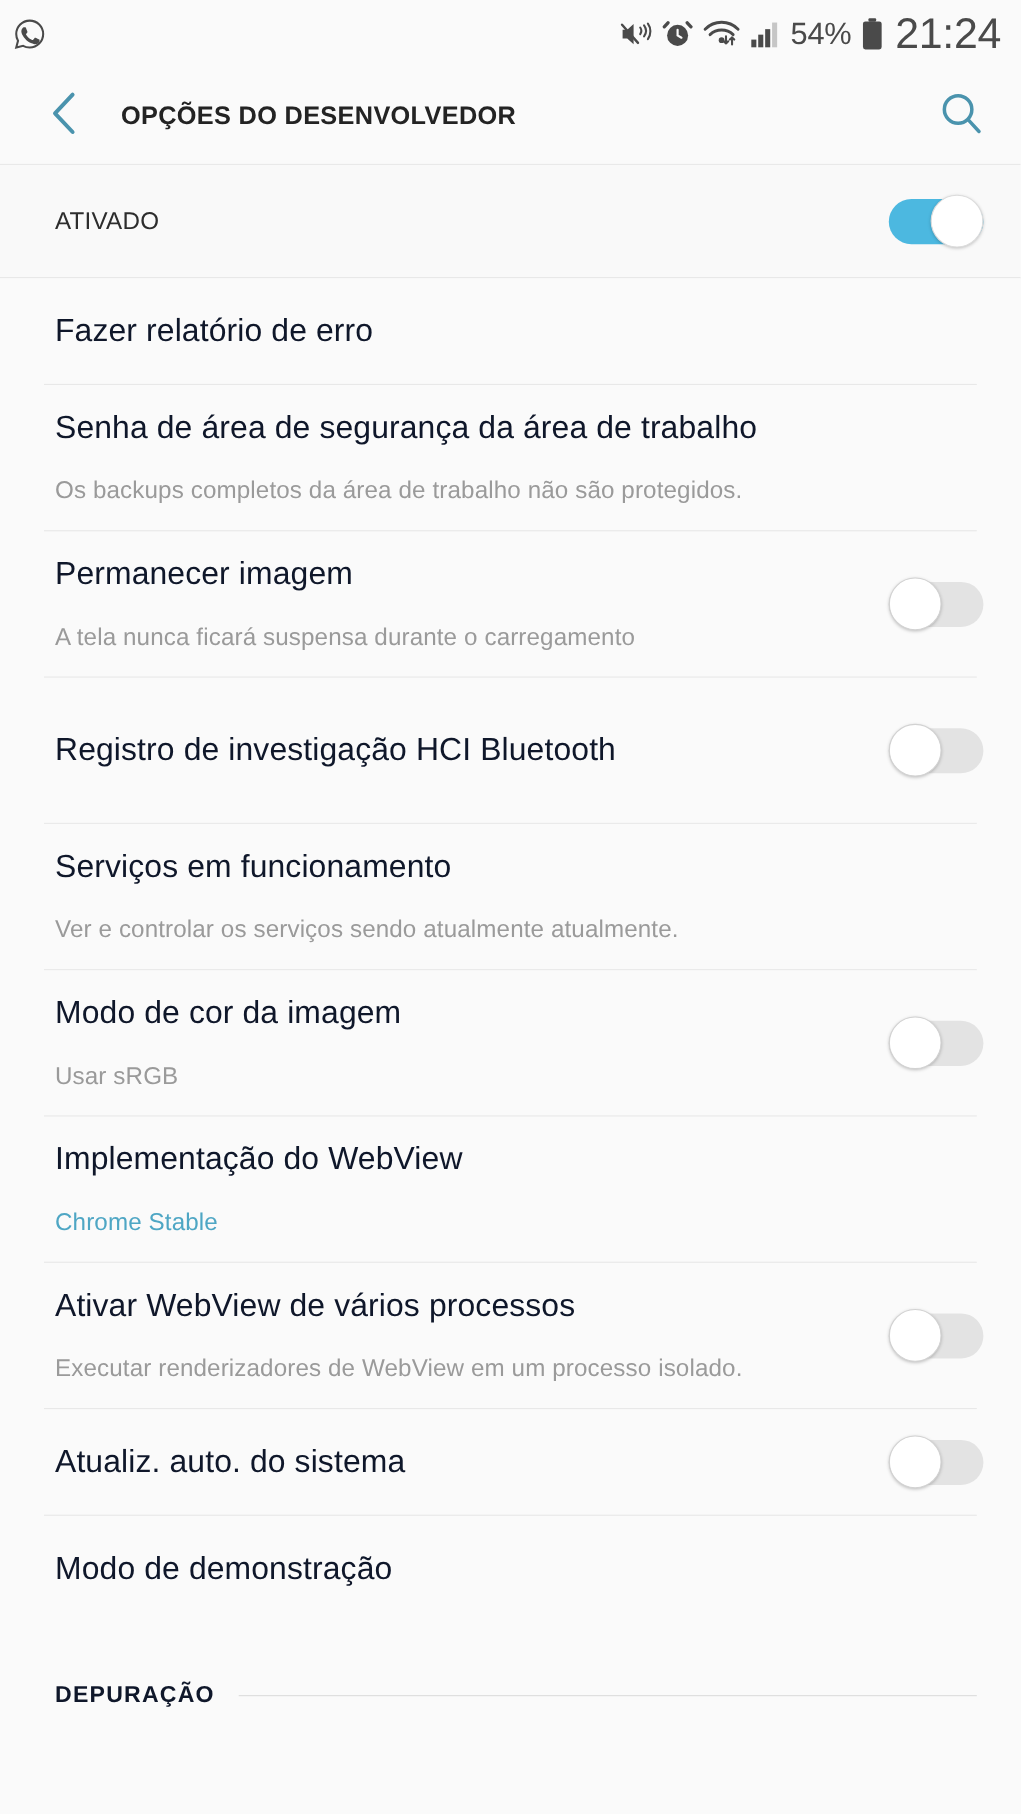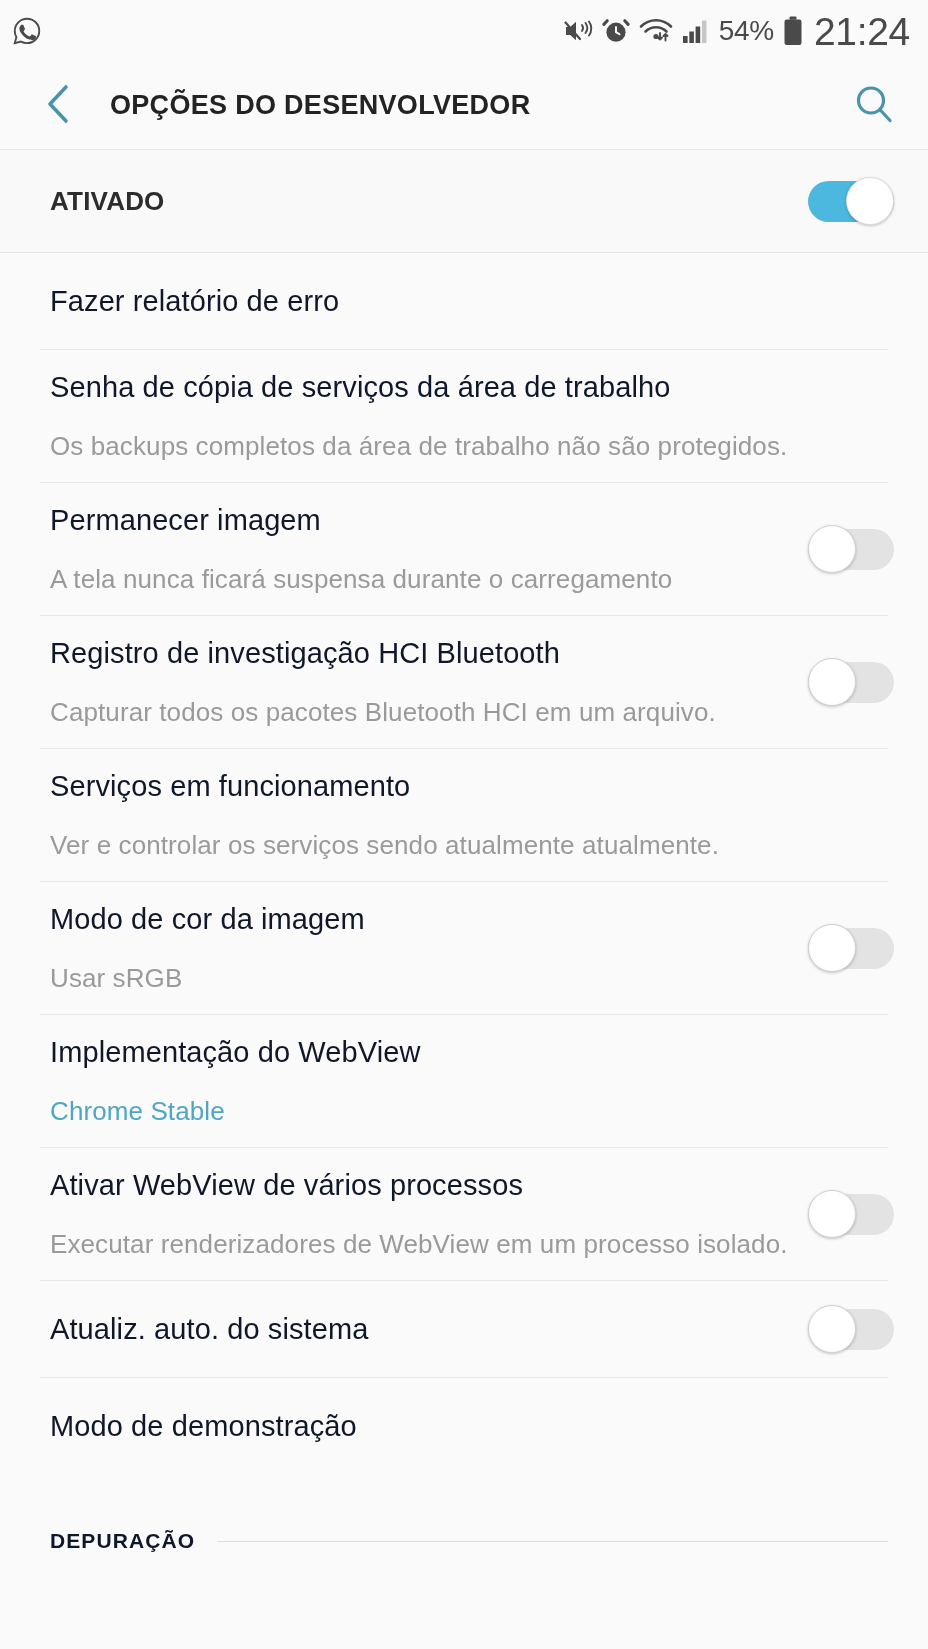--- a/index.html
+++ b/index.html
@@ -39,21 +39,21 @@
     border-bottom:1px solid #e9e9e9;
   }
   .back-btn {
     width:48px; height:48px;
     display:flex; align-items:center; justify-content:center;
     flex:0 0 auto; cursor:pointer;
   }
   .appbar-title {
     flex:1 1 auto;
     margin-left:28px;
-    font-size:27px;
+    font-size:23px;
     font-weight:700;
     color:#232323;
     letter-spacing:0.3px;
     white-space:nowrap;
   }
   .search-btn {
     width:52px; height:52px;
     display:flex; align-items:center; justify-content:center;
     flex:0 0 auto; cursor:pointer;
   }
@@ -61,21 +61,21 @@
   
   .master-row {
     height:103px; width:100%;
     display:flex; align-items:center;
     padding:0 34px 0 50px;
     background:#f9f9f9;
     border-bottom:1px solid #e4e4e4;
   }
   .master-label {
     flex:1 1 auto;
-    font-size:26px; color:#2d2d2d; font-weight:700;
+    font-size:22px; color:#2d2d2d; font-weight:400;
     letter-spacing:0.2px;
   }
 
   
   .switch { position:relative; width:86px; height:48px; flex:0 0 auto; cursor:pointer; }
   .switch .track {
     position:absolute; top:4px; left:0;
     width:86px; height:41px; border-radius:21px;
     background:#e3e3e3;
   }
@@ -97,21 +97,21 @@
     padding:0 34px 0 50px;
     position:relative;
     cursor:pointer;
   }
   .row-text { flex:1 1 auto; min-width:0; padding-right:14px; }
   .row-title {
     font-size:29px; color:#0f172a; font-weight:400;
     letter-spacing:0.1px; line-height:1.2;
   }
   .row-sub {
-    font-size:26px; color:#9a9a9a; font-weight:400;
+    font-size:22px; color:#9a9a9a; font-weight:400;
     letter-spacing:0.1px; line-height:1.25;
     margin-top:25px;
   }
   .row-sub.accent { color:#4ea6c4; }
   .divider {
     height:1px; background:#e8e8e8;
     margin:0 40px 0 40px;
   }
 
   
@@ -221,42 +221,41 @@
 
     <div class="row h-single">
       <div class="row-text">
         <div class="row-title">Fazer relatório de erro</div>
       </div>
     </div>
     <div class="divider"></div>
 
     <div class="row h-double">
       <div class="row-text">
-        <div class="row-title">Senha de cópia de serviços da área de trabalho</div>
+        <div class="row-title">Senha de área de segurança da área de trabalho</div>
         <div class="row-sub">Os backups completos da área de trabalho não são protegidos.</div>
       </div>
     </div>
     <div class="divider"></div>
 
     <div class="row h-double">
       <div class="row-text">
         <div class="row-title">Permanecer imagem</div>
         <div class="row-sub">A tela nunca ficará suspensa durante o carregamento</div>
       </div>
       <div class="switch">
         <div class="track"></div>
         <div class="knob"></div>
       </div>
     </div>
     <div class="divider"></div>
 
     <div class="row h-double">
       <div class="row-text">
         <div class="row-title">Registro de investigação HCI Bluetooth</div>
-        <div class="row-sub">Capturar todos os pacotes Bluetooth HCI em um arquivo.</div>
       </div>
       <div class="switch">
         <div class="track"></div>
         <div class="knob"></div>
       </div>
     </div>
     <div class="divider"></div>
 
     <div class="row h-double">
       <div class="row-text">

